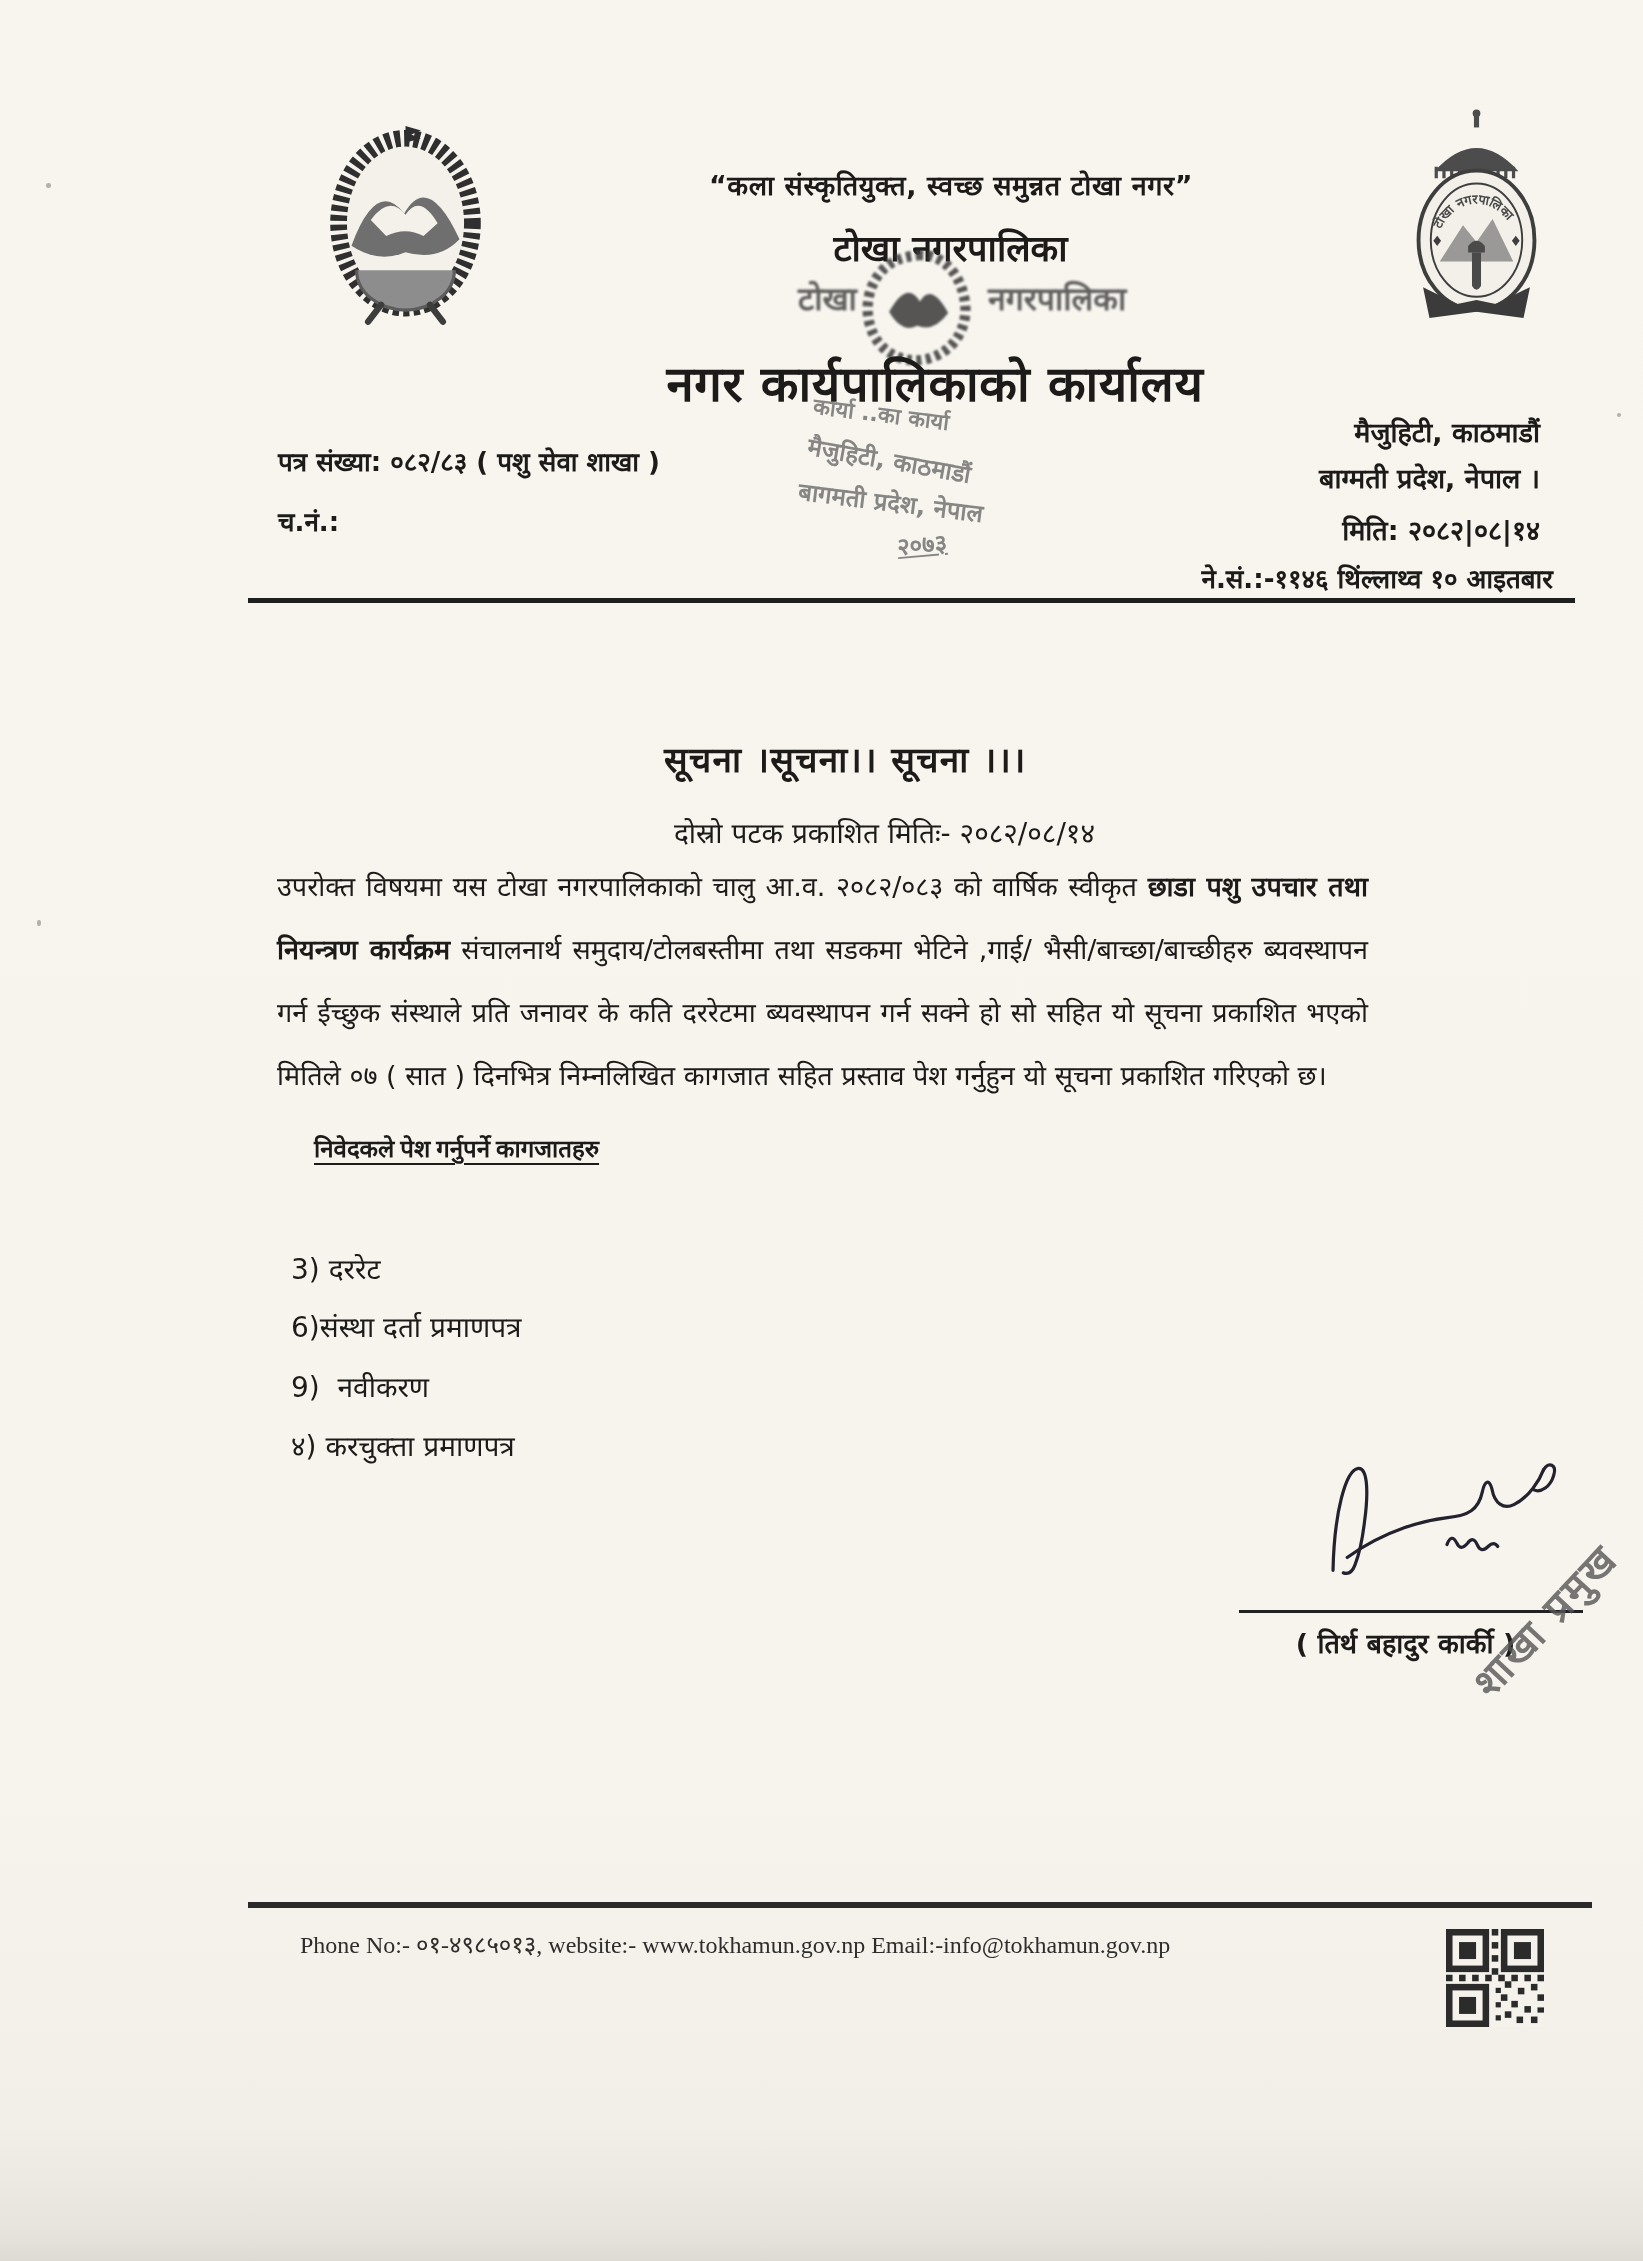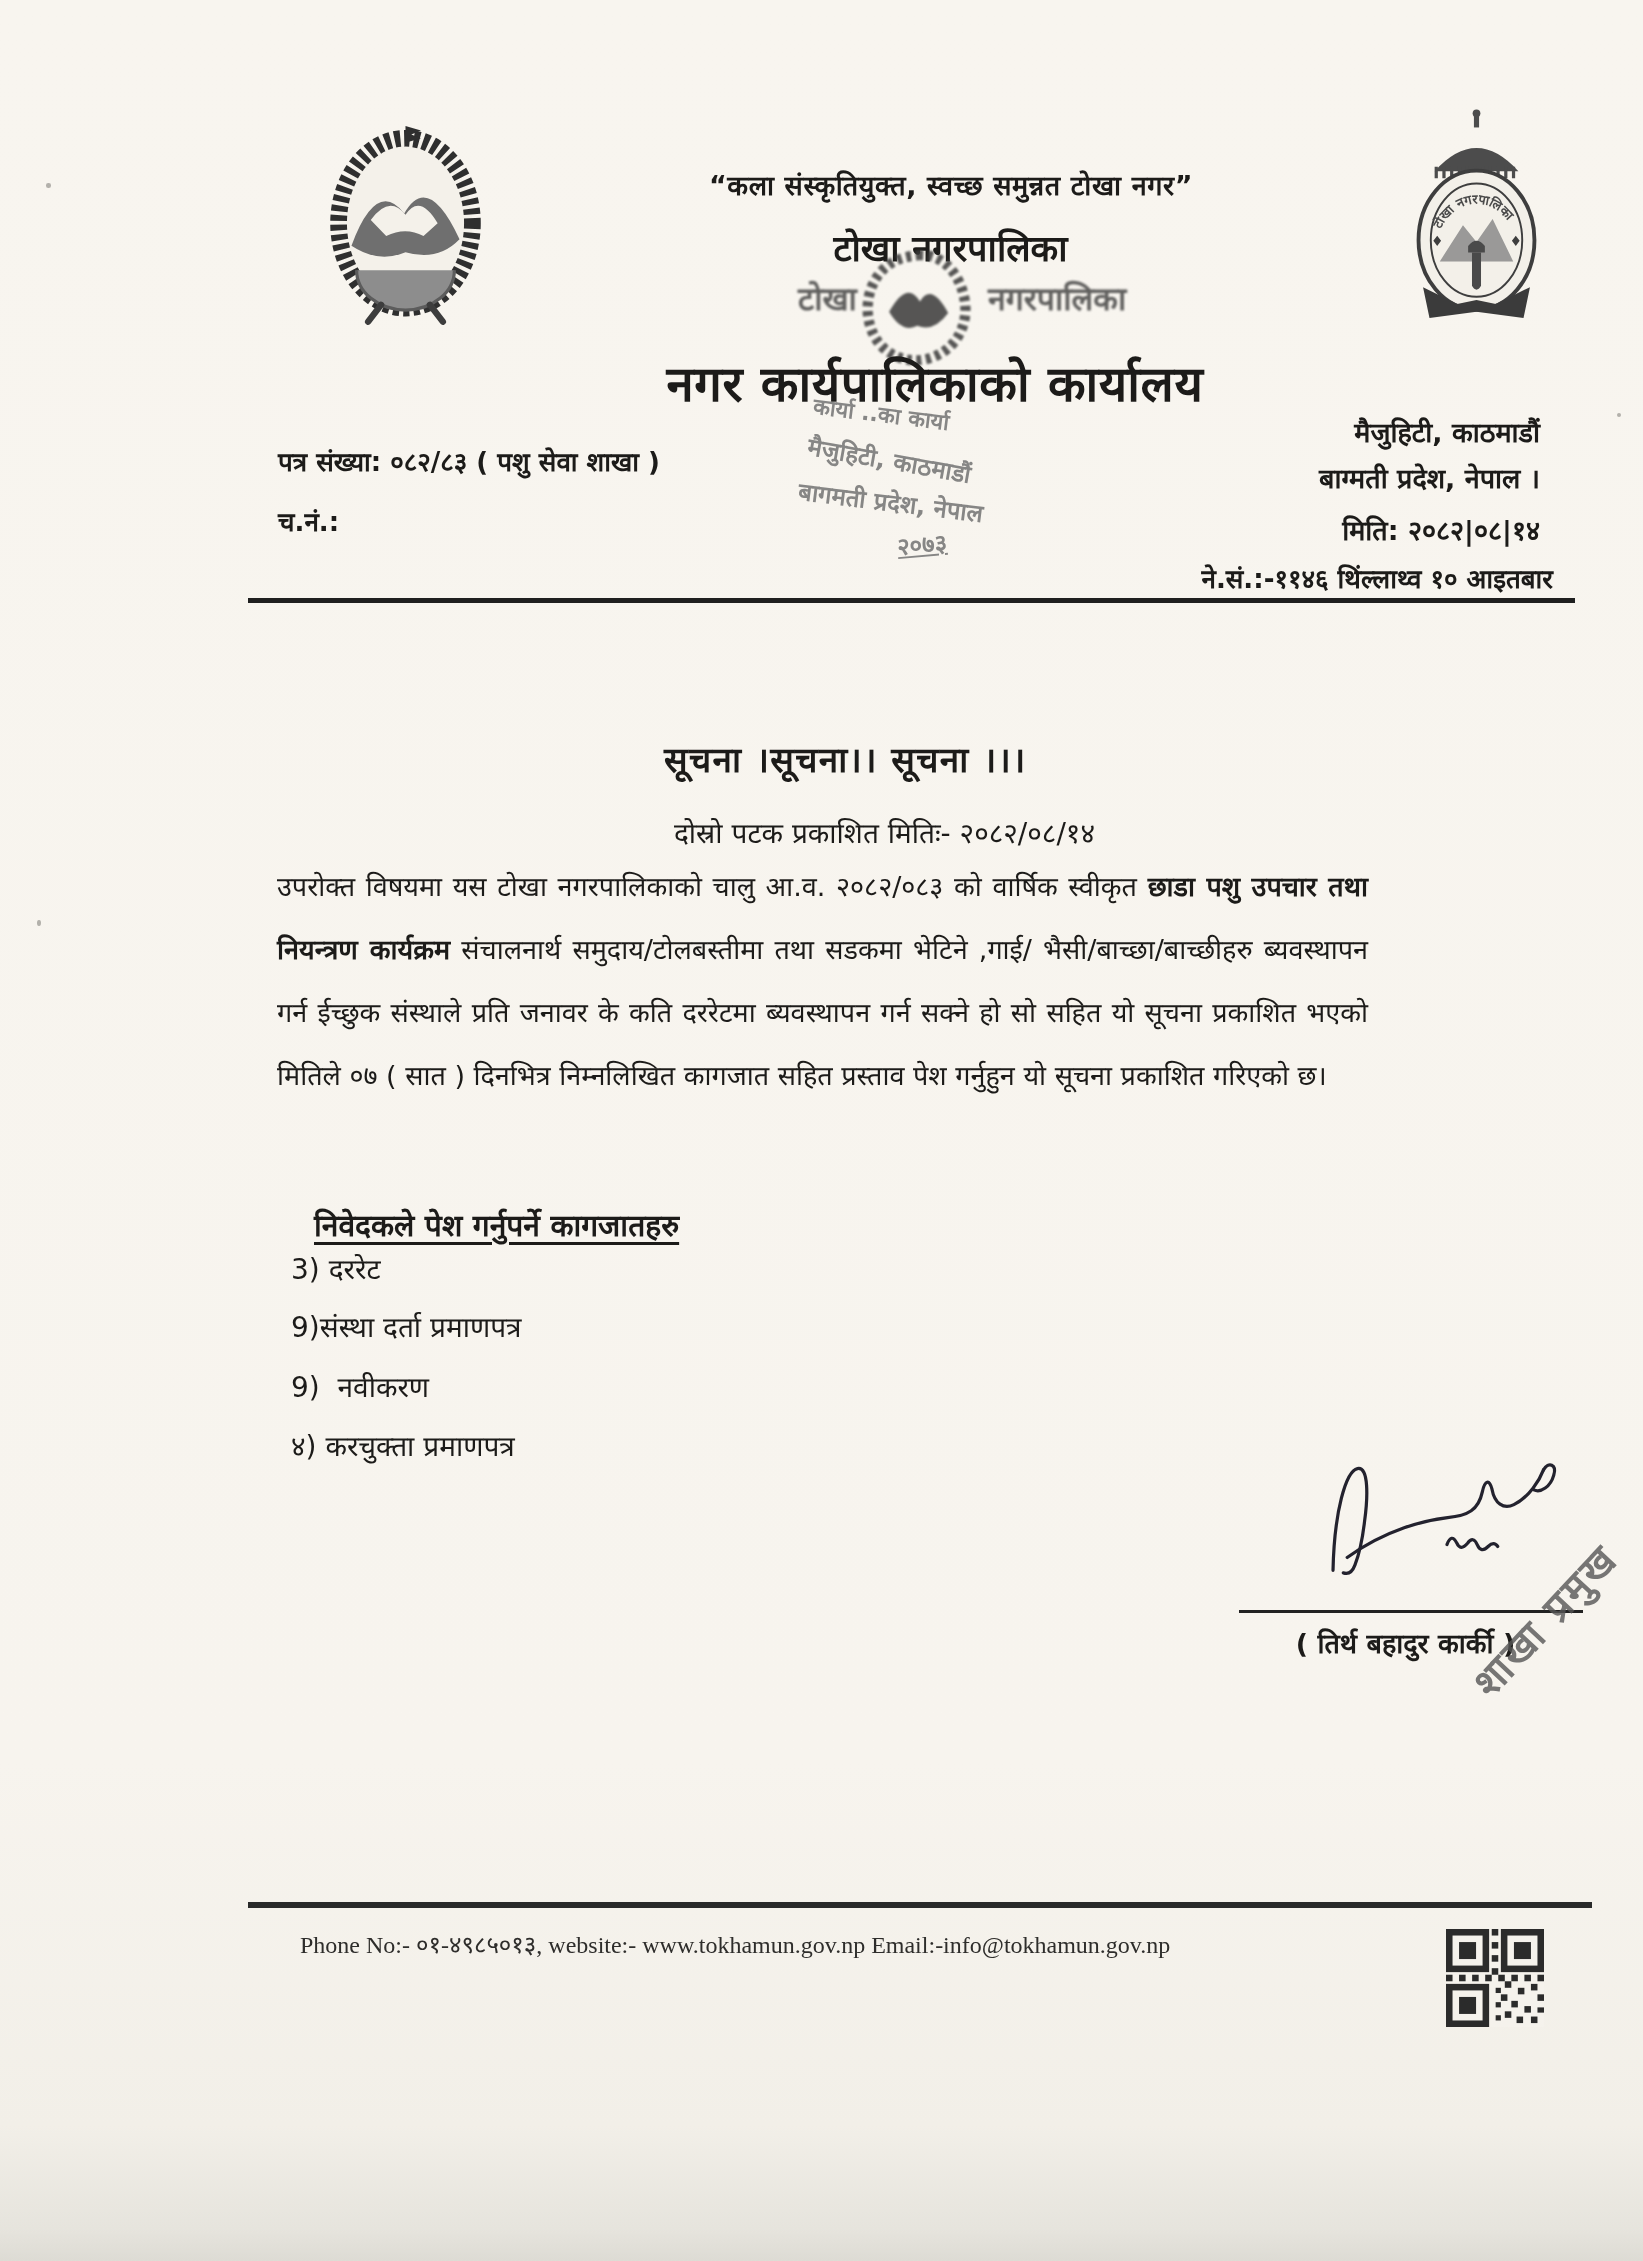--- a/index.html
+++ b/index.html
@@ -38,22 +38,22 @@
 
   .notice-h { left:664px; top:735px; width:535px; font-size:35px; font-weight:bold; letter-spacing:1.3px; }
   .pub-line { left:674px; top:813px; width:516px; font-size:28px; text-align:left; }
 
   .body-par {
     left:277px; top:855px; width:1091px;
     font-size:27px; line-height:63px;
     text-align:justify;
   }
 
-  .docs-h { left:314px; top:1204px; font-size:30px; font-weight:bold;
-            text-decoration:underline; text-underline-offset:6.4px; }
+  .docs-h { left:314px; top:1131px; font-size:24px; font-weight:bold;
+            text-decoration:underline; text-underline-offset:6.4px;font-family:Liberation Serif, serif; }
   .doc-item { left:291px; font-size:28px; white-space:pre-wrap; }
   .doc-1 { top:1249px; } .doc-2 { top:1307px; } .doc-3 { top:1367px; } .doc-4 { top:1426px; }
 
   .sig-line { left:1239px; top:1610px; width:344px; height:3.2px; background:#222; }
   .sig-name { left:1225px; top:1624px; width:361px; font-size:27px; font-weight:bold; }
   .sec-stamp {
     left:1357px; top:1592px; width:374px;
     font-size:40px; font-weight:bold; color:#565656; opacity:.8;
     transform:rotate(-47deg); transform-origin:50% 50%;
     text-align:center; letter-spacing:2.6px; white-space:nowrap;
@@ -128,21 +128,21 @@
 
   <div class="abs hr1"></div>
 
   <div class="abs notice-h">सूचना ।सूचना।। सूचना ।।।</div>
   <div class="abs pub-line">दोस्रो पटक प्रकाशित मितिः- २०८२/०८/१४</div>
 
   <p class="abs body-par" style="margin:0;"><span>उपरोक्त विषयमा यस टोखा नगरपालिकाको चालु आ.व. २०८२/०८३ को वार्षिक स्वीकृत </span><span class="b">छाडा पशु उपचार तथा नियन्त्रण कार्यक्रम</span><span> संचालनार्थ समुदाय/टोलबस्तीमा तथा सडकमा भेटिने ,गाई/ भैसी/बाच्छा/बाच्छीहरु ब्यवस्थापन गर्न ईच्छुक संस्थाले प्रति जनावर  के कति दररेटमा ब्यवस्थापन गर्न सक्ने हो सो सहित यो सूचना प्रकाशित भएको मितिले ०७ ( सात ) दिनभित्र निम्नलिखित कागजात सहित प्रस्ताव पेश गर्नुहुन यो सूचना प्रकाशित गरिएको छ।</span></p>
 
   <div class="abs docs-h">निवेदकले पेश गर्नुपर्ने कागजातहरु</div>
   <div class="abs doc-item doc-1">3) दररेट</div>
-  <div class="abs doc-item doc-2">9)संस्था दर्ता प्रमाणपत्र</div>
+  <div class="abs doc-item doc-2">6)संस्था दर्ता प्रमाणपत्र</div>
   <div class="abs doc-item doc-3">9)  नवीकरण</div>
   <div class="abs doc-item doc-4">४) करचुक्ता प्रमाणपत्र</div>
 
   <svg class="abs" style="left:1315px; top:1449px;" width="251" height="139" viewBox="0 0 390 215">
     <g fill="none" stroke="#23222e" stroke-width="5" stroke-linecap="round">
       <path d="M28,188 C30,96 48,34 66,30 C84,26 82,76 77,112 C74,138 69,162 62,180 q-6,16 -18,12"></path>
       <path d="M50,168 C112,124 172,110 206,106 C238,103 254,94 260,66 C264,48 271,46 275,62 C279,84 293,94 309,86 C333,74 349,48 355,32"></path>
       <path d="M355,32 C363,18 376,24 371,40 C366,58 351,68 340,63"></path>
       <path d="M205,148 q7,-18 15,-3 q6,14 17,1 q9,-12 15,2 q6,14 17,3 q9,-9 15,0"></path>
     </g>

